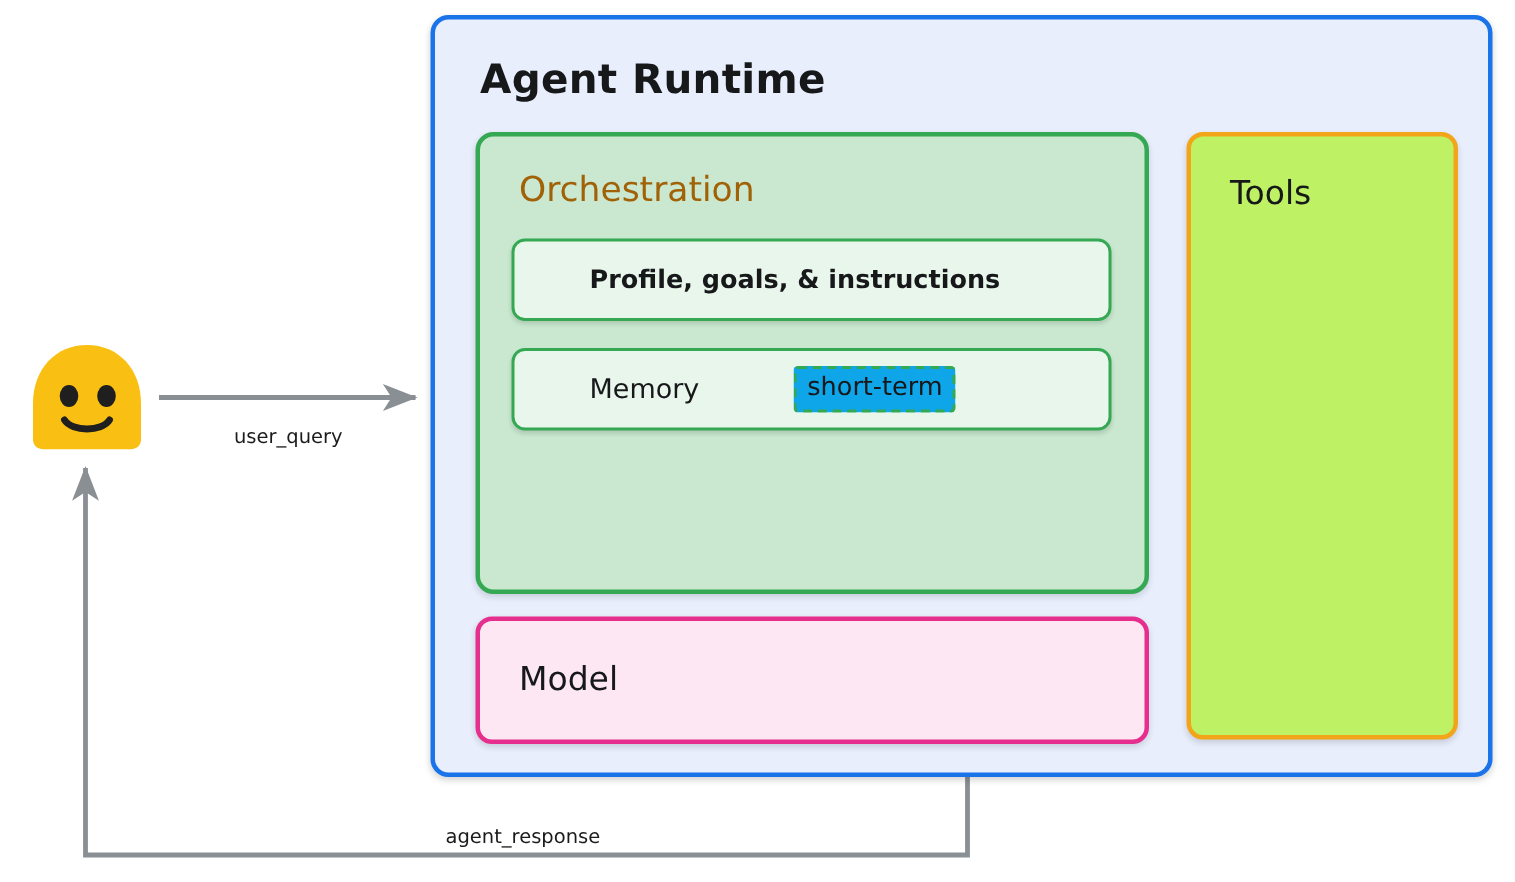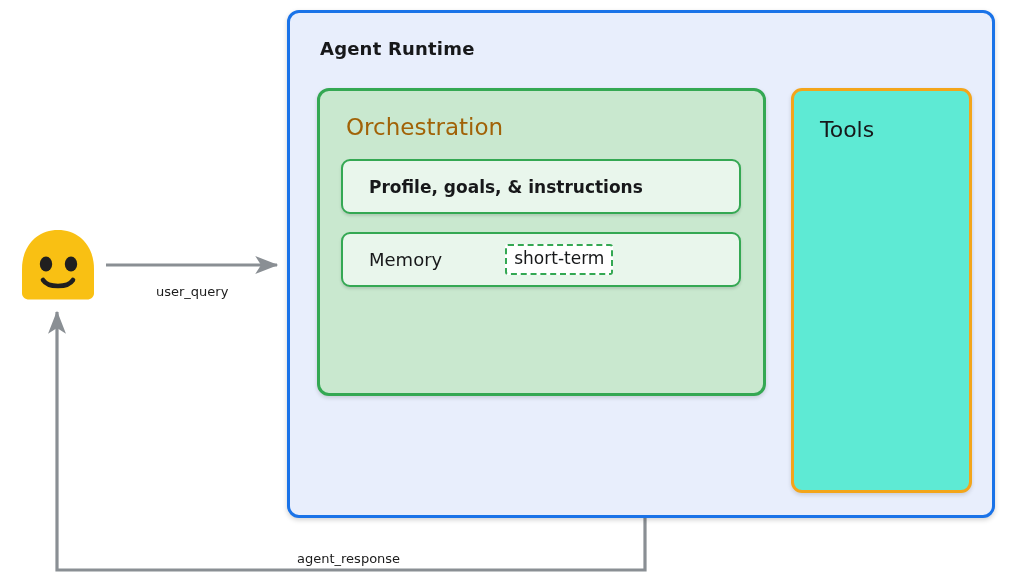--- a/index.html
+++ b/index.html
@@ -30,21 +30,21 @@
     box-sizing: border-box;
     background: #e8eefc;
     border: 3px solid #1a73e8;
     border-radius: 12px;
     box-shadow: 0 2px 5px rgba(0,0,0,0.18);
   }
   .runtime-title {
     position: absolute;
     left: 30px;
     top: 25px;
-    font-size: 18px;
+    font-size: 27px;
     font-weight: 700;
     color: #17181a;
     letter-spacing: 0.2px;
   }
 
   
   .orchestration-box {
     position: absolute;
     left: 317px;
     top: 88px;
@@ -71,20 +71,21 @@
     left: 341px;
     width: 400px;
     height: 55px;
     box-sizing: border-box;
     background: #e9f6ec;
     border: 2px solid #34a853;
     border-radius: 9px;
     box-shadow: 0 2px 3px rgba(0,0,0,0.13);
     display: flex;
     align-items: center;
+    padding-left: 24px;
   }
   .sub-box-profile { top: 159px; }
   .sub-box-memory  { top: 232px; gap: 11px; }
   .sub-box-reason  { top: 308px; }
 
   .sub-label {
     font-size: 17px;
     font-weight: 600;
     color: #17181a;
     margin-left: 26px;
@@ -98,21 +99,21 @@
   
   .tag-group {
     display: flex;
     align-items: center;
     gap: 9px;
     margin-left: 52px;
   }
   .mem-tag {
     border: 2px dashed #34a853;
     border-radius: 3px;
-    background: #ffffff;
+    background: #0ea5e9;
     padding: 3px 7px 4px 7px;
     font-size: 17px;
     color: #17181a;
     white-space: nowrap;
     line-height: 1.15;
   }
 
   
   .model-box {
     position: absolute;
@@ -136,21 +137,21 @@
   }
 
   
   .tools-box {
     position: absolute;
     left: 791px;
     top: 88px;
     width: 181px;
     height: 405px;
     box-sizing: border-box;
-    background: #5eead4;
+    background: #bef264;
     border: 3px solid #f3a51a;
     border-radius: 11px;
     box-shadow: 0 2px 4px rgba(0,0,0,0.14);
   }
   .tools-title {
     position: absolute;
     left: 26px;
     top: 26px;
     font-size: 22px;
     font-weight: 400;
@@ -233,18 +234,21 @@
   </div>
 
   <div class="sub-box sub-box-memory">
     <span class="sub-label sub-label-plain">Memory</span>
     <span class="tag-group">
       <span class="mem-tag">short-term</span>
     </span>
   </div>
 
 
+  <div class="model-box">
+    <span class="model-label">Model</span>
+  </div>
 
   <div class="tools-box">
     <div class="tools-title">Tools</div>
   </div>
 
 </div>
 
 </body></html>

